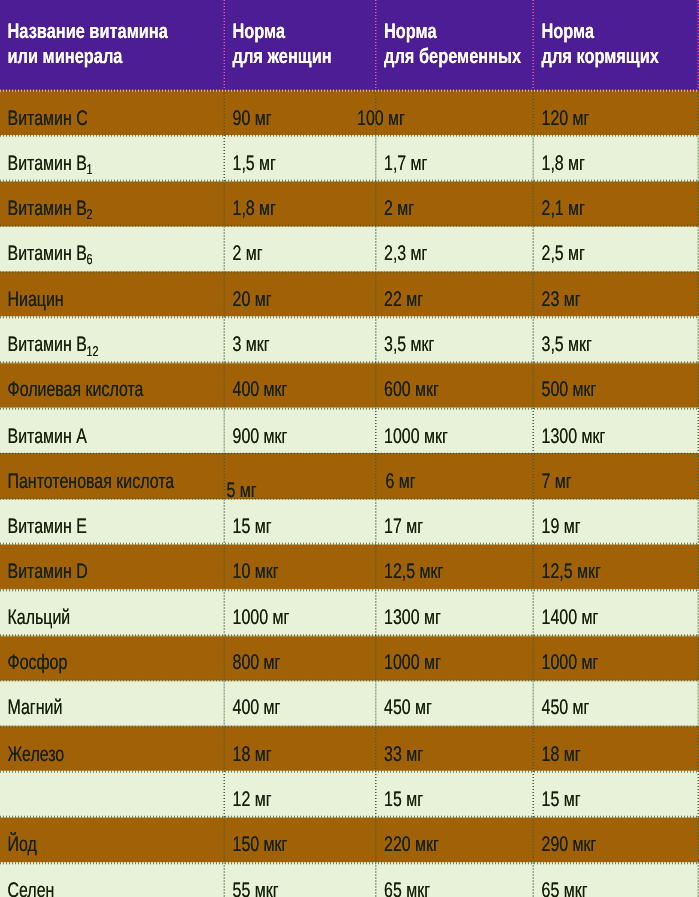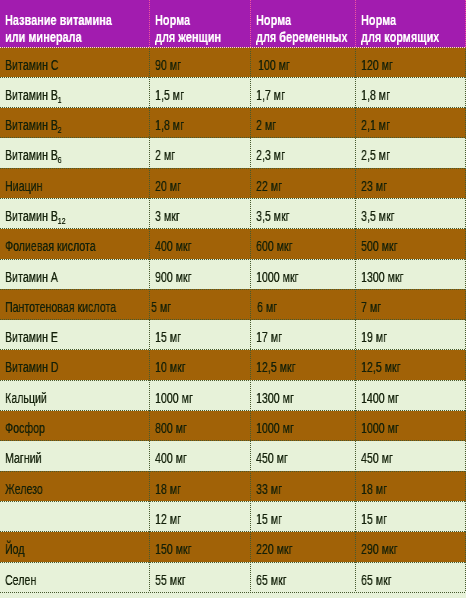--- a/index.html
+++ b/index.html
@@ -1,19 +1,19 @@
 <!DOCTYPE html>
 <html><head>
 <meta charset="utf-8">
 <style>
   html,body{margin:0;padding:0;}
   body{width:466px;height:598px;background:#ffffff;font-family:"Liberation Sans",sans-serif;overflow:hidden;}
   #table{width:466px;height:598px;position:relative;background:#E7F2D9;}
   .row{width:466px;box-sizing:border-box;position:relative;}
-  .head{height:47px;background:#a21caf;}
+  .head{height:60px;background:#4c1d95;}
   .cell{box-sizing:border-box;position:absolute;top:0;bottom:0;display:flex;align-items:center;}
   .head .cell{display:block;}
   .txt{display:inline-block;transform-origin:left center;white-space:nowrap;will-change:transform;}
   .head .txt{color:#fff;font-weight:bold;font-size:14px;transform:scaleX(0.78);text-shadow:0 0 0.3px rgba(255,255,255,0.9);}
   .head .l1{position:absolute;top:12.5px;left:0;line-height:14px;}
   .head .l2{position:absolute;top:30px;left:0;line-height:14px;}
   .body-row{height:30.3px;}
   .body-row .cell{align-items:flex-start;}
   .body-row .txt{font-size:14px;color:#132009;transform:scaleX(0.76);margin-top:11.5px;line-height:13px;text-shadow:0 0 0.35px rgba(19,32,9,0.8);}
   .g1{background:#a16207;}
@@ -52,21 +52,21 @@
       <div class="vdiv" style="left: 465px;"></div>
       <div class="hdiv"></div>
     </div>
     <div class="row body-row g1">
       <div class="cell c0" style="left: 5px; width: 144px;">
         <span class="txt"><span>Витамин С</span></span>
       </div>
       <div class="cell c1" style="left: 154.5px; width: 95.5px;">
         <span class="txt"><span>90 мг</span></span>
       </div>
-      <div class="cell c2" style="left: 258px; width: 99.5px;">
+      <div class="cell c2" style="left: 238px; width: 99.5px;">
         <span class="txt"><span>100 мг</span></span>
       </div>
       <div class="cell c3" style="left: 360.5px; width: 105.5px;">
         <span class="txt"><span>120 мг</span></span>
       </div>
       <div class="vdiv" style="left: 149px;"></div>
       <div class="vdiv" style="left: 250px;"></div>
       <div class="vdiv" style="left: 355px;"></div>
       <div class="vdiv" style="left: 465px;"></div>
       <div class="hdiv"></div>
@@ -201,21 +201,21 @@
       <div class="vdiv" style="left: 149px;"></div>
       <div class="vdiv" style="left: 250px;"></div>
       <div class="vdiv" style="left: 355px;"></div>
       <div class="vdiv" style="left: 465px;"></div>
       <div class="hdiv"></div>
     </div>
     <div class="row body-row g1">
       <div class="cell c0" style="left: 5px; width: 144px;">
         <span class="txt"><span>Пантотеновая кислота</span></span>
       </div>
-      <div class="cell c1" style="left: 151px; width: 95.5px;">
+      <div class="cell c1" style="left: 151px; width: 95.5px; align-items: flex-end;">
         <span class="txt"><span>5 мг</span></span>
       </div>
       <div class="cell c2" style="left: 257px; width: 99.5px;">
         <span class="txt"><span>6 мг</span></span>
       </div>
       <div class="cell c3" style="left: 360.5px; width: 105.5px;">
         <span class="txt"><span>7 мг</span></span>
       </div>
       <div class="vdiv" style="left: 149px;"></div>
       <div class="vdiv" style="left: 250px;"></div>

